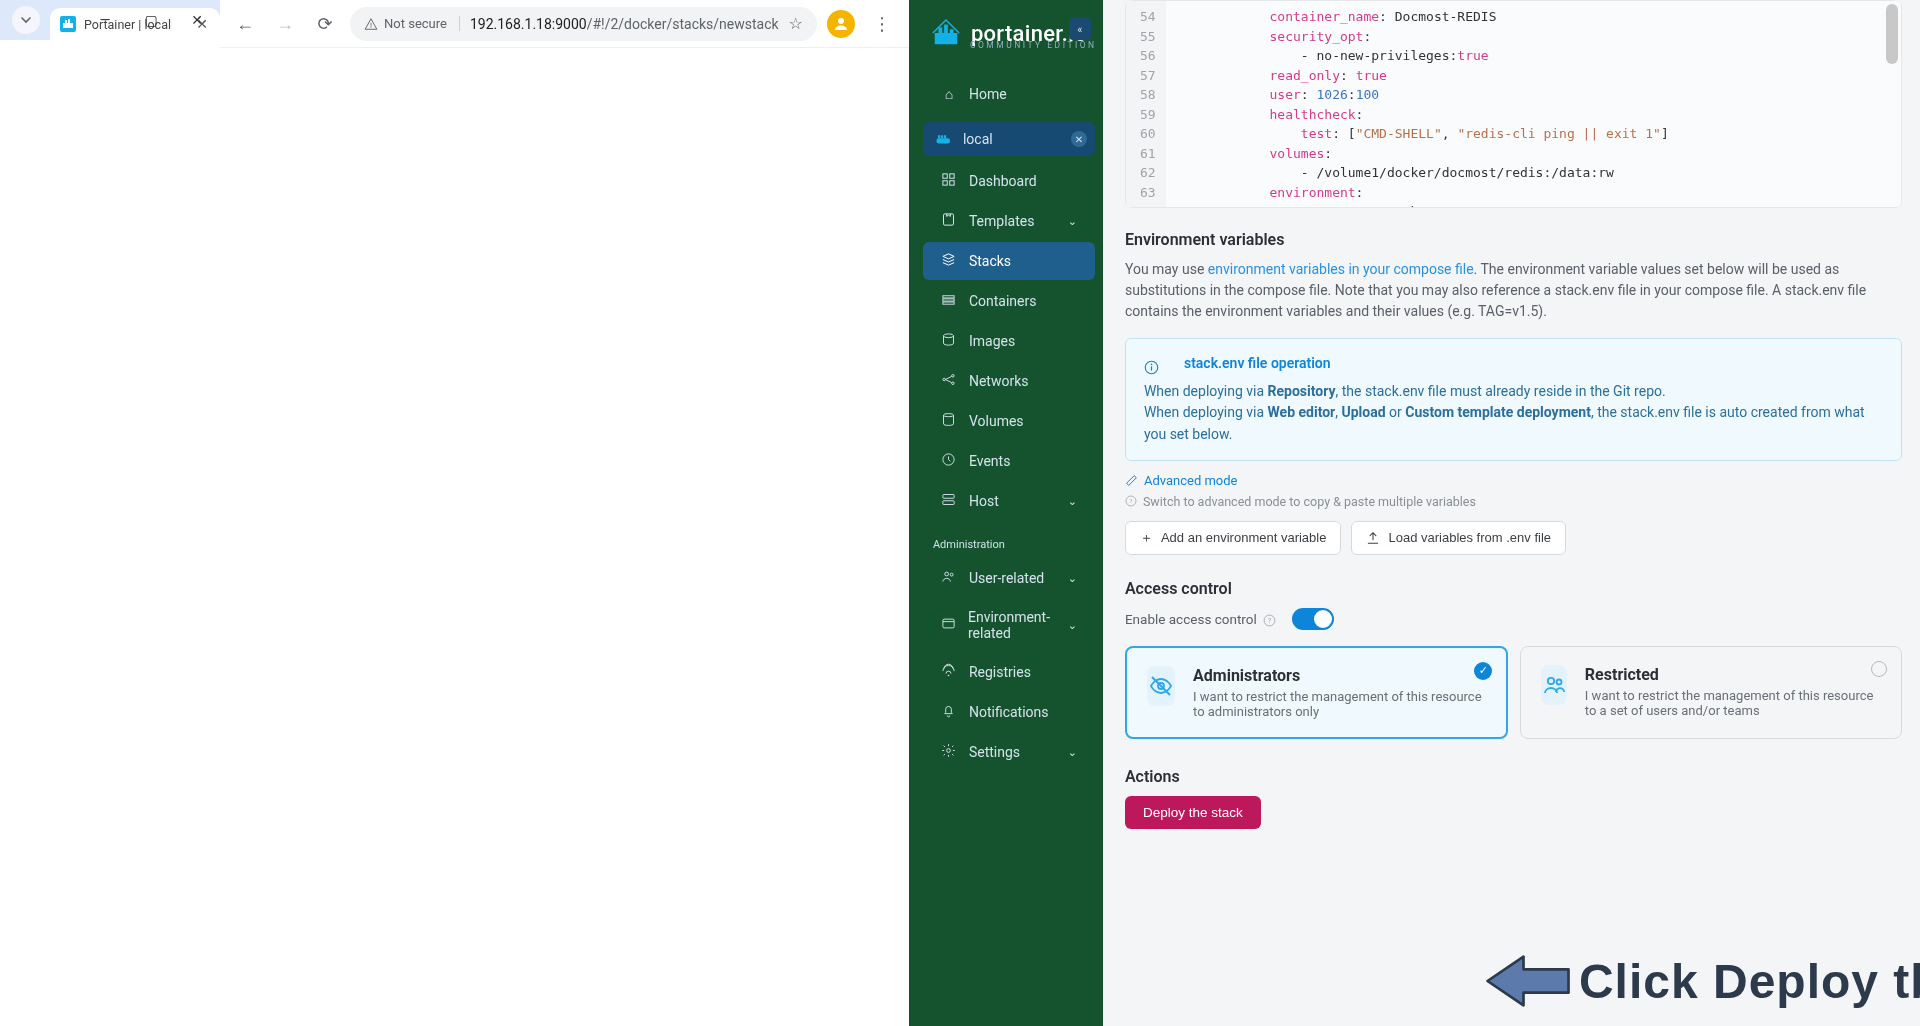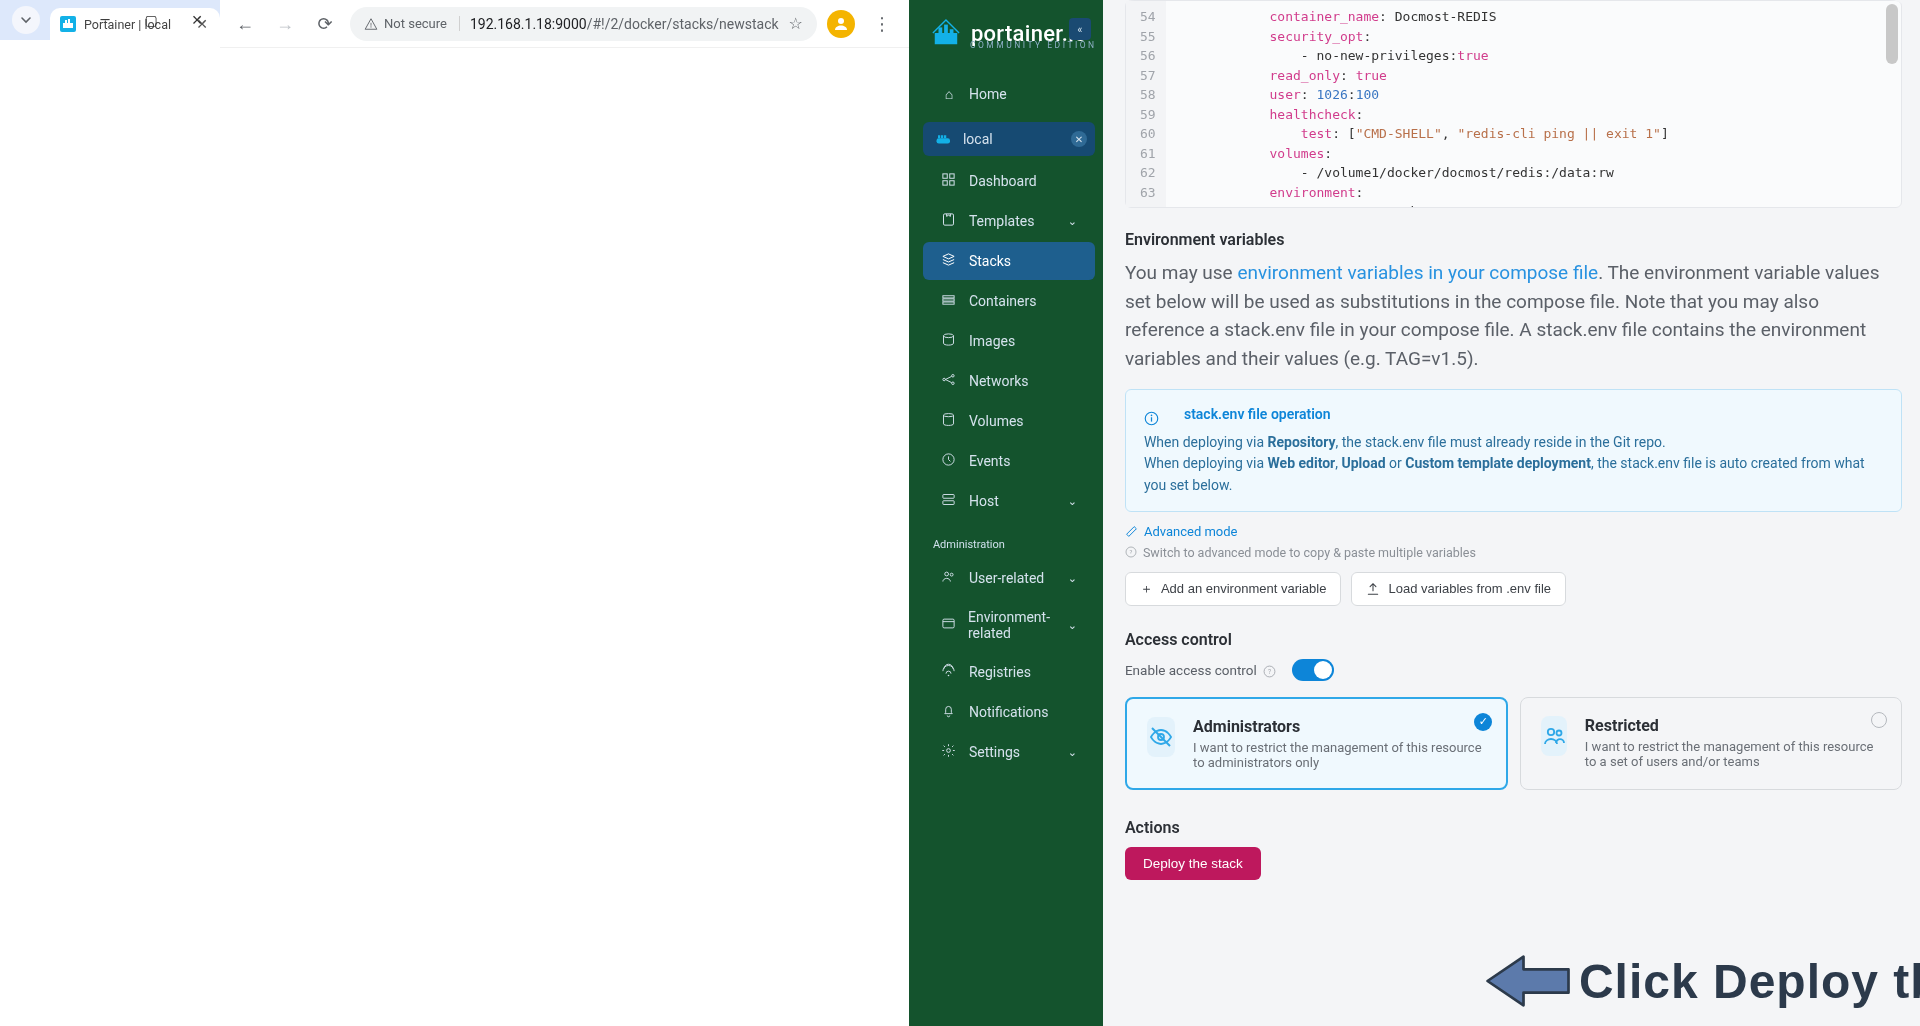--- a/index.html
+++ b/index.html
@@ -55,21 +55,21 @@
 .code { padding:6px 10px; white-space:pre; color:#333; flex:1; }
 .code .k-key { color:#d13c8c; }
 .code .k-str { color:#b8704a; }
 .code .k-bool { color:#d13c8c; }
 .code .k-num { color:#3976c2; }
 .code-scrollbar { position:absolute; right:3px; top:3px; bottom:3px; width:12px; }
 .code-scrollbar .thumb { position:absolute; left:0; right:0; top:0; height:60px; background:#c8c8c8; border-radius:6px; }
 
 
 h3.section-title { font-size:16px; font-weight:600; color:#2c3036; margin:8px 0 10px 0; }
-.muted { font-size:19px; color:#5b6068; line-height:1.5; }
+.muted { font-size:14px; color:#5b6068; line-height:1.5; }
 a.link { color:#2892e0; text-decoration:none; }
 
 .info-box { border:1px solid #bfe2f6; background:#f0f9fe; border-radius:6px; padding:14px 18px; margin:16px 0 12px 0; font-size:14px; color:#2b6f9b; line-height:1.55; }
 .info-box .info-title { color:#0d85d8; font-weight:600; display:flex; align-items:flex-end; gap:25px; margin-bottom:6px; }
 .info-box strong { font-weight:700; }
 
 .small-link-row { display:flex; align-items:center; gap:6px; font-size:13px; margin:6px 0; }
 .small-link-row .ic { color:#0d85d8; }
 .small-link-row a { color:#0d85d8; text-decoration:none; }
 .small-muted { color:#8a8f96; font-size:12.5px; display:flex; align-items:center; gap:6px; }

